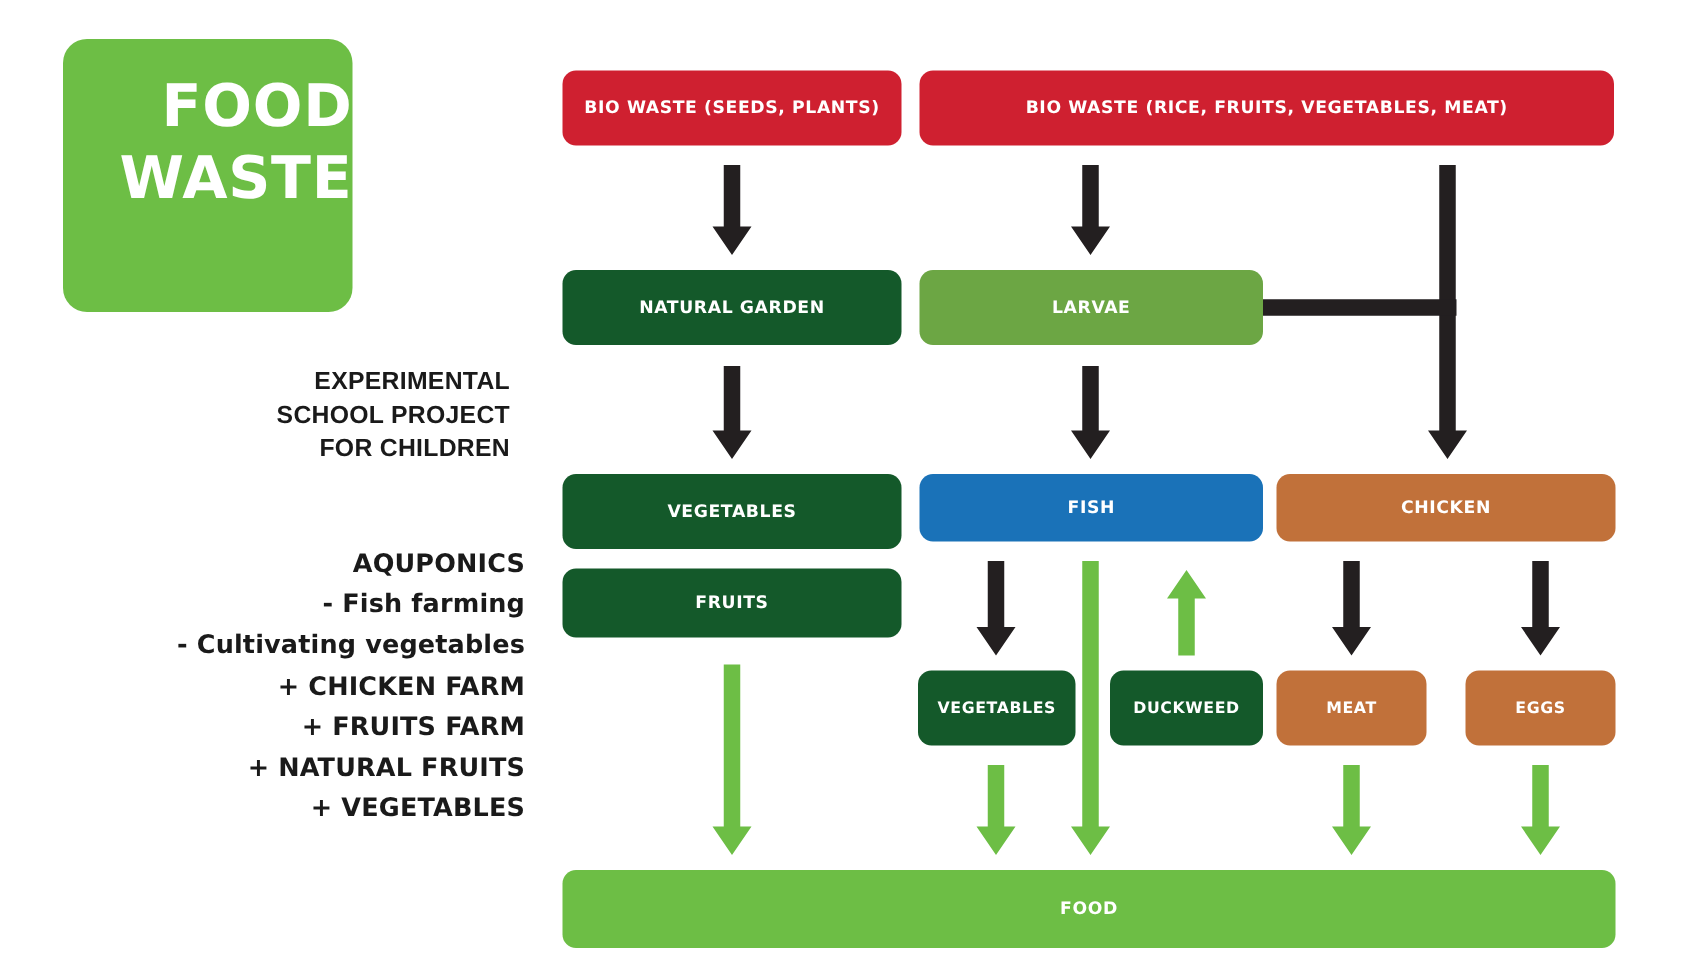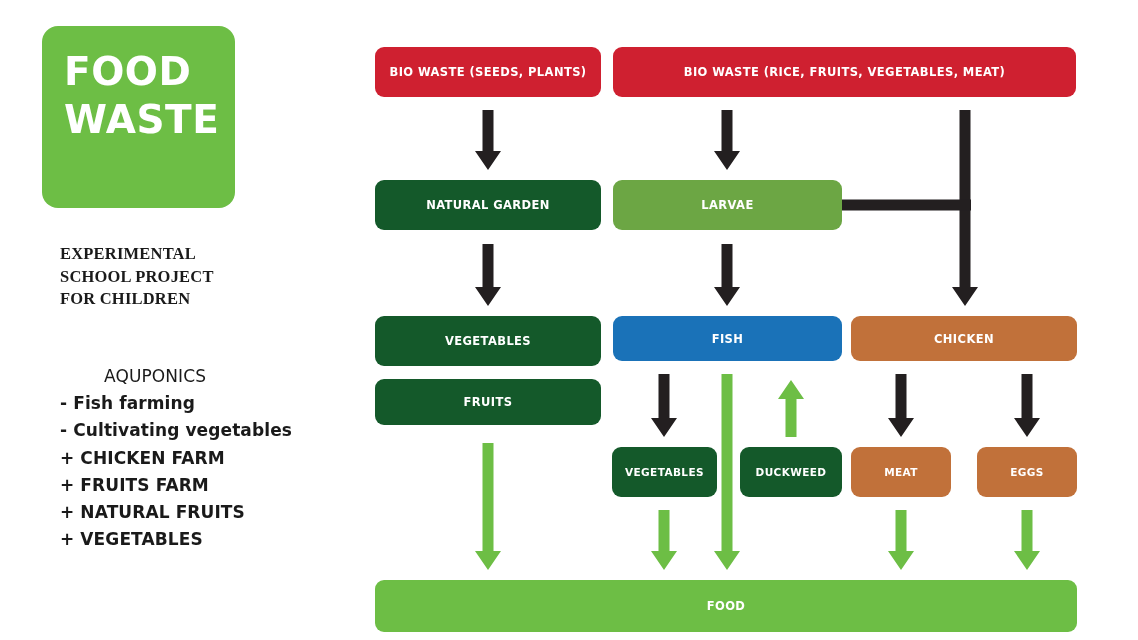--- a/index.html
+++ b/index.html
@@ -12,20 +12,21 @@
     height: 640px;
     overflow: hidden;
     font-family: "Liberation Sans", sans-serif;
     color: #1a1a1a;
   }
   #page {
     position: relative;
     width: 1138px;
     height: 468px;
     background: #ffffff;
+    text-align: right;
   }
 
   
   #left-panel {
     position: absolute;
     left: 42px;
     top: 0;
     width: 300px;
     height: 640px;
   }
@@ -53,21 +54,21 @@
   }
 
   #subtitle {
     position: absolute;
     left: 18px;
     top: 243px;
     width: 280px;
   }
   #subtitle .sub-line {
     display: block;
-    font-family: Liberation Serif, serif;
+    font-family: Liberation Sans, sans-serif;
     font-weight: 700;
     font-size: 16.5px;
     line-height: 22.5px;
     letter-spacing: 0.2px;
     color: #1a1a1a;
     white-space: nowrap;
   }
 
   #feature-list {
     position: absolute;
@@ -79,21 +80,21 @@
     display: block;
     font-family: "DejaVu Sans", sans-serif;
     font-weight: 700;
     font-size: 17px;
     line-height: 27.2px;
     letter-spacing: 0.1px;
     color: #1a1a1a;
     white-space: nowrap;
   }
   #feature-list .feat-line.head {
-    font-weight: 400;
+    font-weight: 700;
     margin-left: 44px;
   }
 
   
   #diagram-wrap {
     position: absolute;
     left: 0;
     top: 18px;
     width: 1138px;
     height: 640px;

